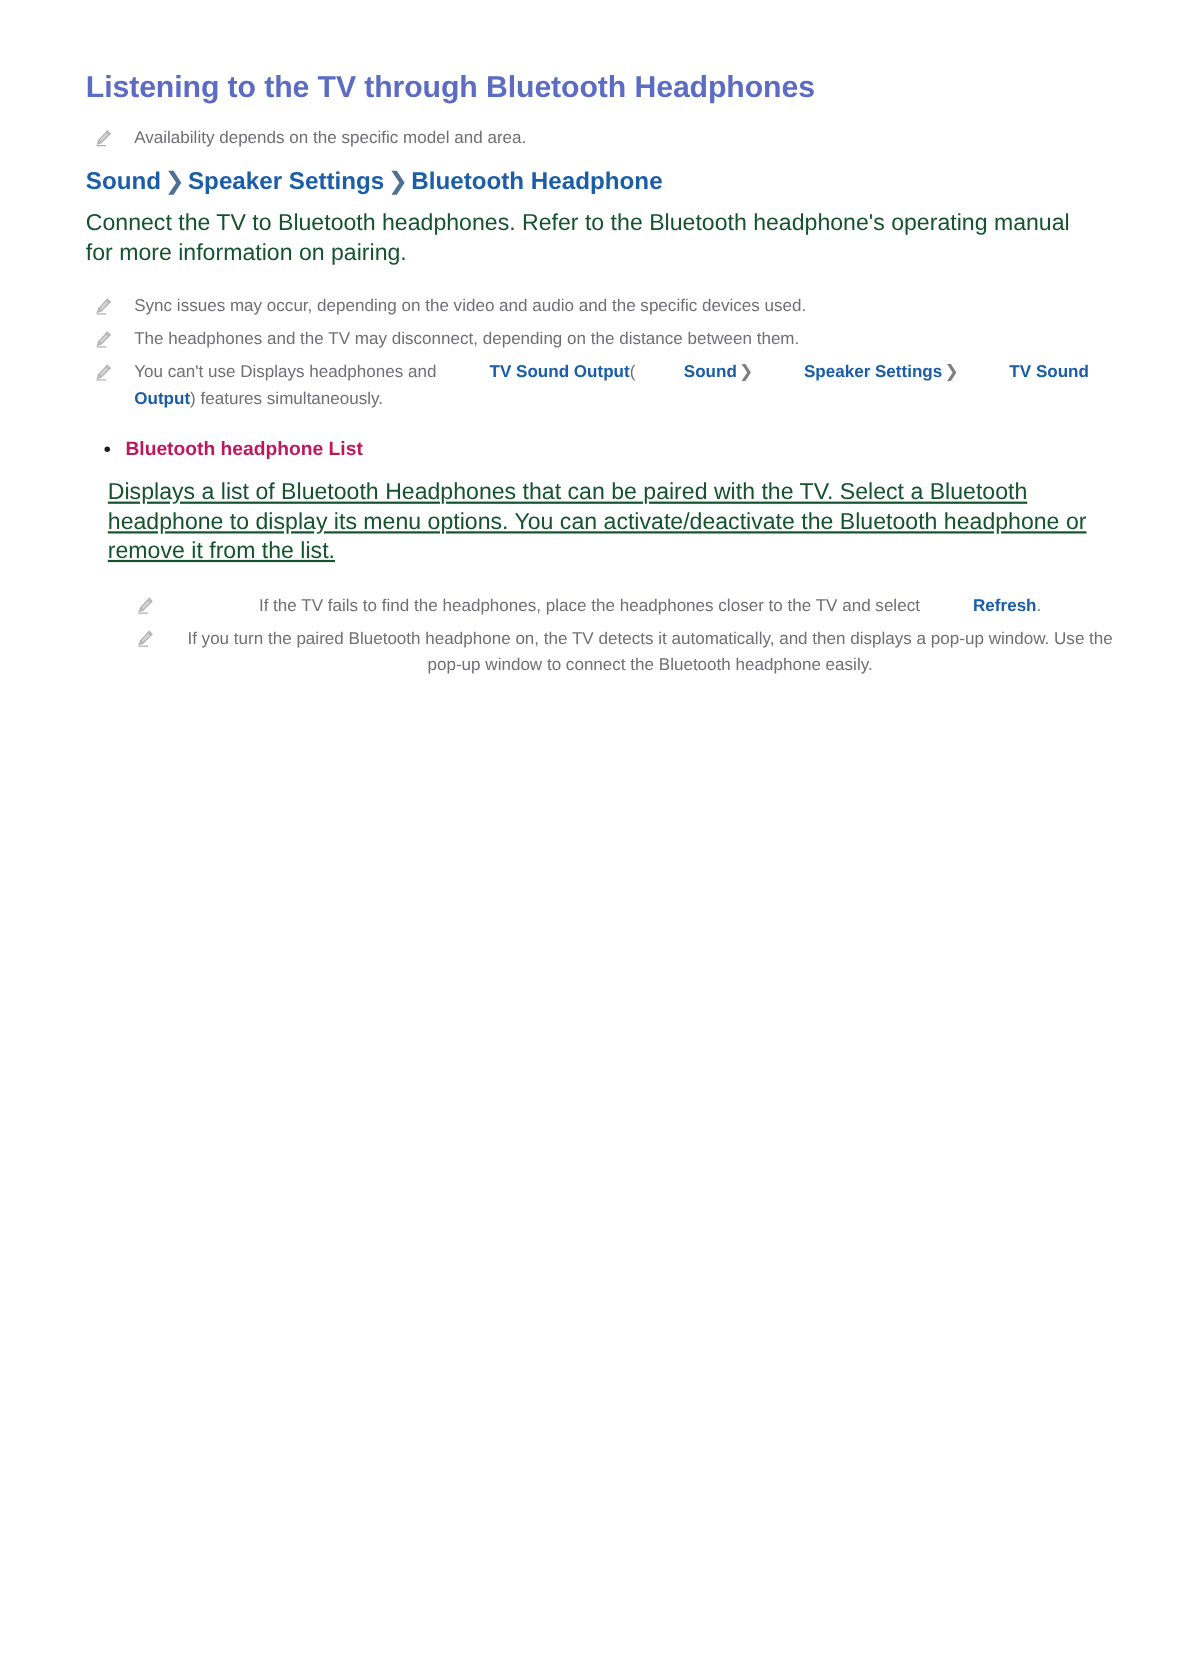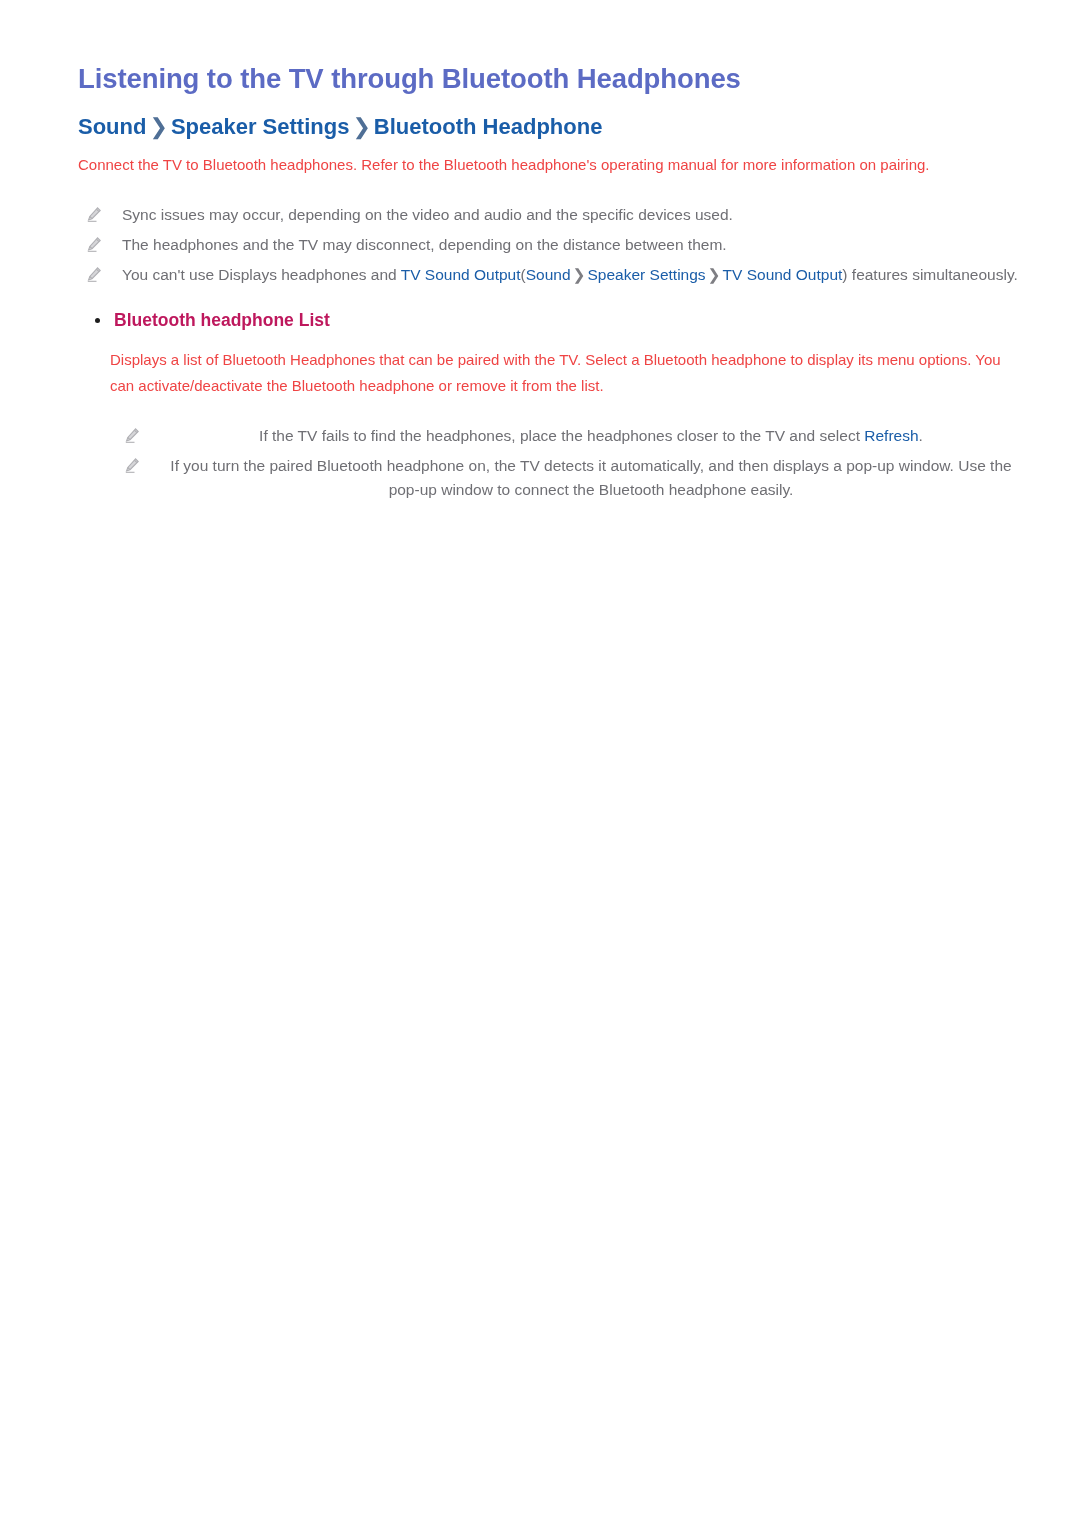--- a/index.html
+++ b/index.html
@@ -80,29 +80,30 @@
     white-space: nowrap;
   }
   .breadcrumb .sep {
     font-weight: normal;
     color: #4f6f96;
     padding: 0 3px;
   }
 
   
   .body-text {
-    color: #ef4444;
-    font-size: 15px;
+    color: #14532d;
+    font-size: 21px;
     line-height: 26.5px;
     margin: 0 0 10px 0;
     max-width: 910px;
   }
   .body-text.indent {
-    margin-left: 32px;
+    margin-left: 20px;
     max-width: 906px;
+    text-decoration: underline;
   }
 
   
   .bullet-heading {
     position: relative;
     color: #be185d;
     font-size: 17.5px;
     font-weight: bold;
     line-height: 26px;
     padding-left: 36px;
@@ -114,21 +115,22 @@
     top: 11px;
     width: 5px;
     height: 5px;
     border-radius: 50%;
     background: #1d1d1d;
   }
 
   
   .lnk {
     color: #1a5da8;
-    font-weight: normal;
+    font-weight: bold;
+    margin-left: 44px;
   }
   .lnk-sep {
     color: #7e7e83;
     font-weight: normal;
     padding: 0 2px;
   }
   .paren {
     color: #6f6f74;
     font-weight: normal;
   }
@@ -136,20 +138,33 @@
   .spacer-sm { height: 8px; }
 </style>
 </head>
 <body>
 
 <div class="page">
   <div class="content">
 
     <h1 class="page-title">Listening to the TV through Bluetooth Headphones</h1>
 
+    <div class="note">
+      <span class="note-icon">
+        <svg width="17" height="17" viewBox="0 0 17 17" xmlns="http://www.w3.org/2000/svg">
+          <g fill="none" stroke="#b0b0b4" stroke-width="1.1">
+            <path d="M11.6 1.9 L14.2 4.5 L6.0 12.7 L2.6 13.9 L3.8 10.5 Z" fill="#d6d6d9"></path>
+            <path d="M10.4 3.1 L13.0 5.7"></path>
+            <path d="M3.8 10.5 L6.0 12.7"></path>
+          </g>
+          <path d="M1.8 15.3 L10.5 15.3" stroke="#b0b0b4" stroke-width="1.1" fill="none"></path>
+        </svg>
+      </span>
+      <span>Availability depends on the specific model and area.</span>
+    </div>
 
     <div class="breadcrumb">
       <span>Sound</span><span class="sep">❯</span><span>Speaker Settings</span><span class="sep">❯</span><span>Bluetooth Headphone</span>
     </div>
 
     <p class="body-text">Connect the TV to Bluetooth headphones. Refer to the Bluetooth headphone's operating manual for more information on pairing.</p>
 
     <div class="spacer-sm"></div>
 
 

